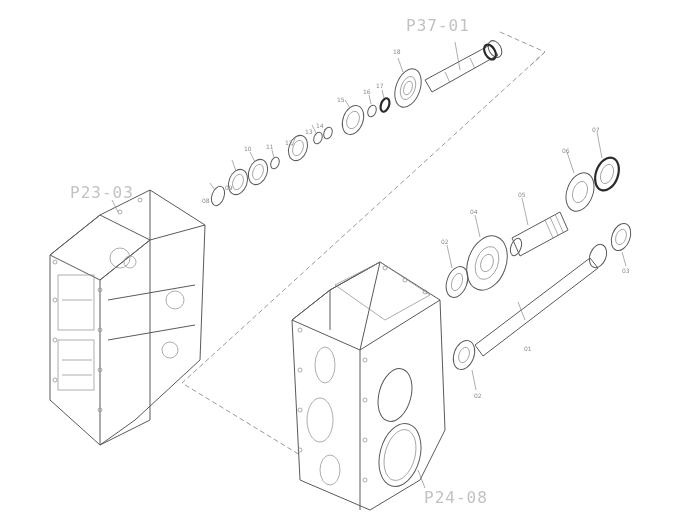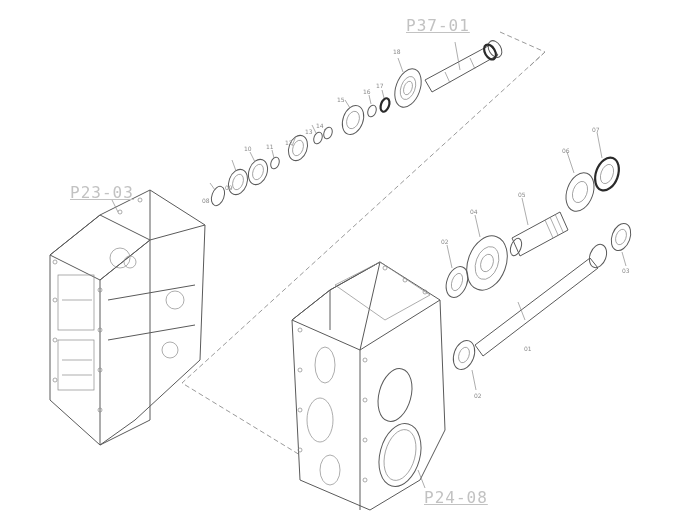--- a/index.html
+++ b/index.html
@@ -1,20 +1,20 @@
 <!DOCTYPE html>
 <html><head>
 <meta charset="utf-8">
 <style>
   html, body { margin: 0; padding: 0; background: #ffffff; }
   body { width: 700px; height: 530px; position: relative; overflow: hidden;
          font-family: "DejaVu Sans", sans-serif; }
   #canvas { position: absolute; left: 0; top: 0; width: 700px; height: 530px; }
   .assy-label { position: absolute; font-family: "DejaVu Sans Mono", monospace;
-                font-size: 16px; color: #c2c2c2; letter-spacing: 1px; text-decoration: underline; }
+                font-size: 16px; color: #c2c2c2; letter-spacing: 1px; }
   .part-label { position: absolute; font-family: "DejaVu Sans", sans-serif;
                 font-size: 6px; color: #8a8a8a; }
   svg .stroke { stroke: #5a5a5a; fill: none; stroke-width: 1; }
   svg .thin { stroke: #8a8a8a; fill: none; stroke-width: 0.7; }
   svg .dark { stroke: #2a2a2a; fill: none; stroke-width: 2.2; }
   svg .dash { stroke: #9a9a9a; fill: none; stroke-width: 1; stroke-dasharray: 5 3; }
   svg .fillw { fill: #ffffff; }
 </style>
 </head>
 <body>

